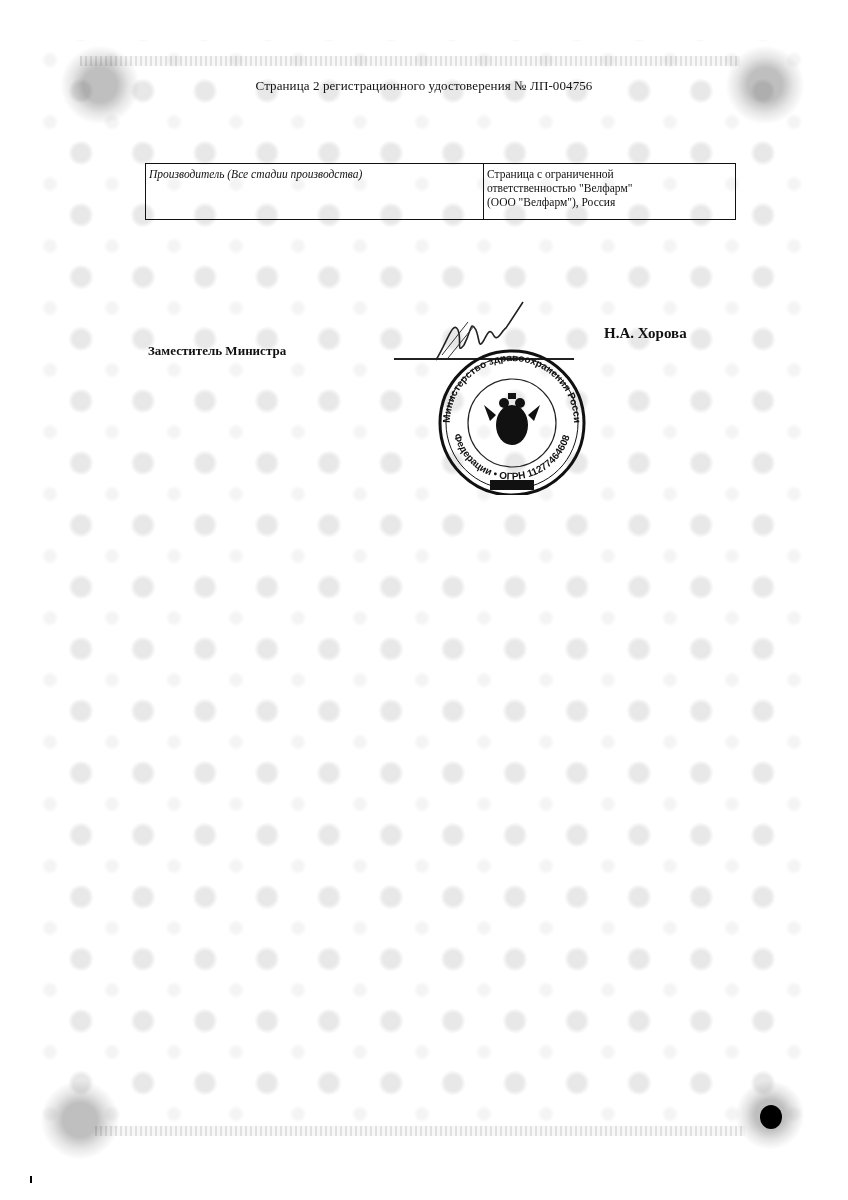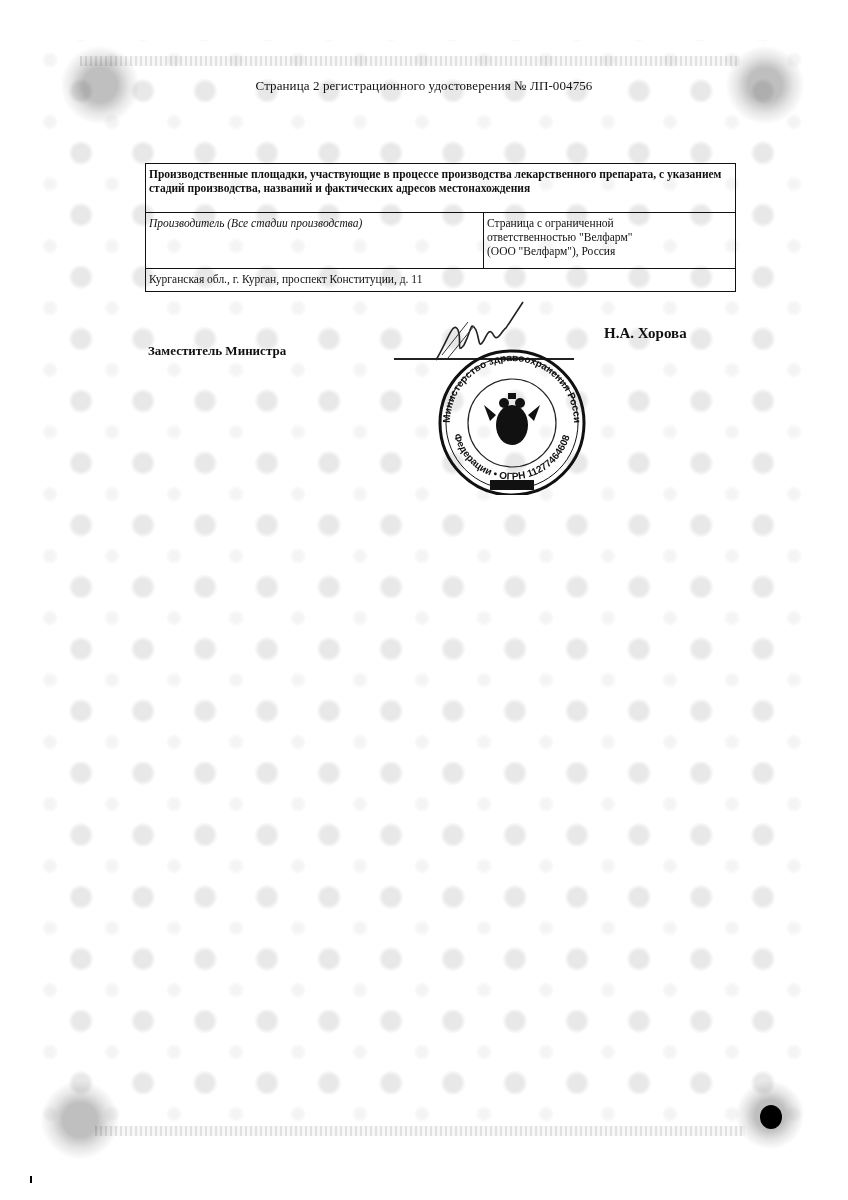--- a/index.html
+++ b/index.html
@@ -75,33 +75,27 @@
 <div class="ornament" style="left:725px;top:45px;width:80px;height:80px;"></div>
 <div class="ornament" style="left:40px;top:1080px;width:80px;height:80px;"></div>
 <div class="ornament" style="left:735px;top:1080px;width:70px;height:70px;"></div>
 <div class="corner-dot" style="left:760px;top:1105px;"></div>
 <div class="tick" style="left:30px;top:1176px;"></div>
 
 <div class="page-heading">Страница 2 регистрационного удостоверения № ЛП-004756</div>
 
 <table class="sites">
   <tbody>
-      <tr>
-    <td colspan="2" class="hdr-cell">Производственные площадки, участвующие в процессе производства лекарственного препарата, с указанием стадий производства, названий и фактических адресов местонахождения</td>
-  </tr>
   <tr>
     <td class="role-cell">Производитель (Все стадии производства)</td>
     <td class="org-cell">
       <div>Страница с ограниченной</div>
       <div>ответственностью "Велфарм"</div>
       <div>(ООО "Велфарм"), Россия</div>
     </td>
-  </tr>
-  <tr>
-    <td colspan="2" class="addr-cell">Курганская обл., г. Курган, проспект Конституции, д. 11</td>
   </tr>
 </tbody>
   </table>
 
 <div class="sig-title">Заместитель Министра</div>
 <div class="sig-line"></div>
 <div class="sig-name">Н.А. Хорова</div>
 
 <svg class="signature" viewBox="0 0 100 70">
   <path d="M8 60 C20 40, 25 20, 30 30 C34 40, 28 55, 36 45 C44 30, 42 20, 48 30 C52 40, 50 50, 56 40 C60 32, 62 28, 66 36 C70 42, 74 30, 78 28 L95 2" fill="none" stroke="#222" stroke-width="1.6"></path>

